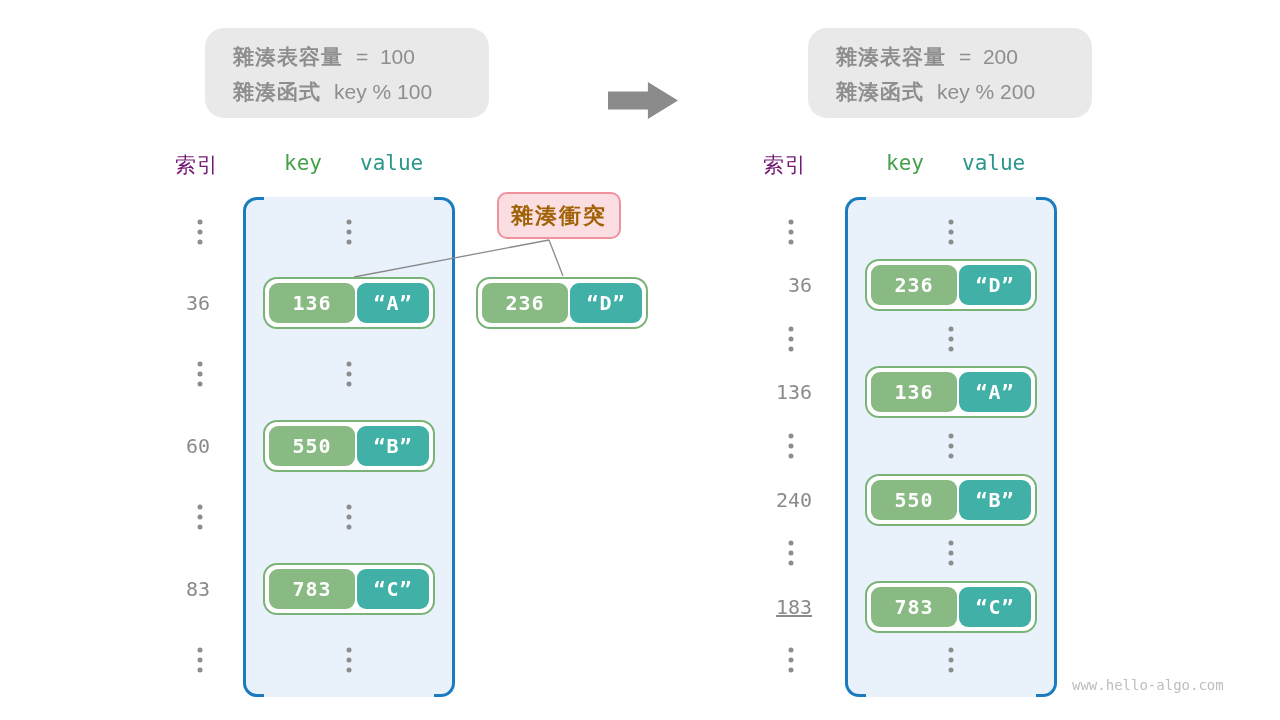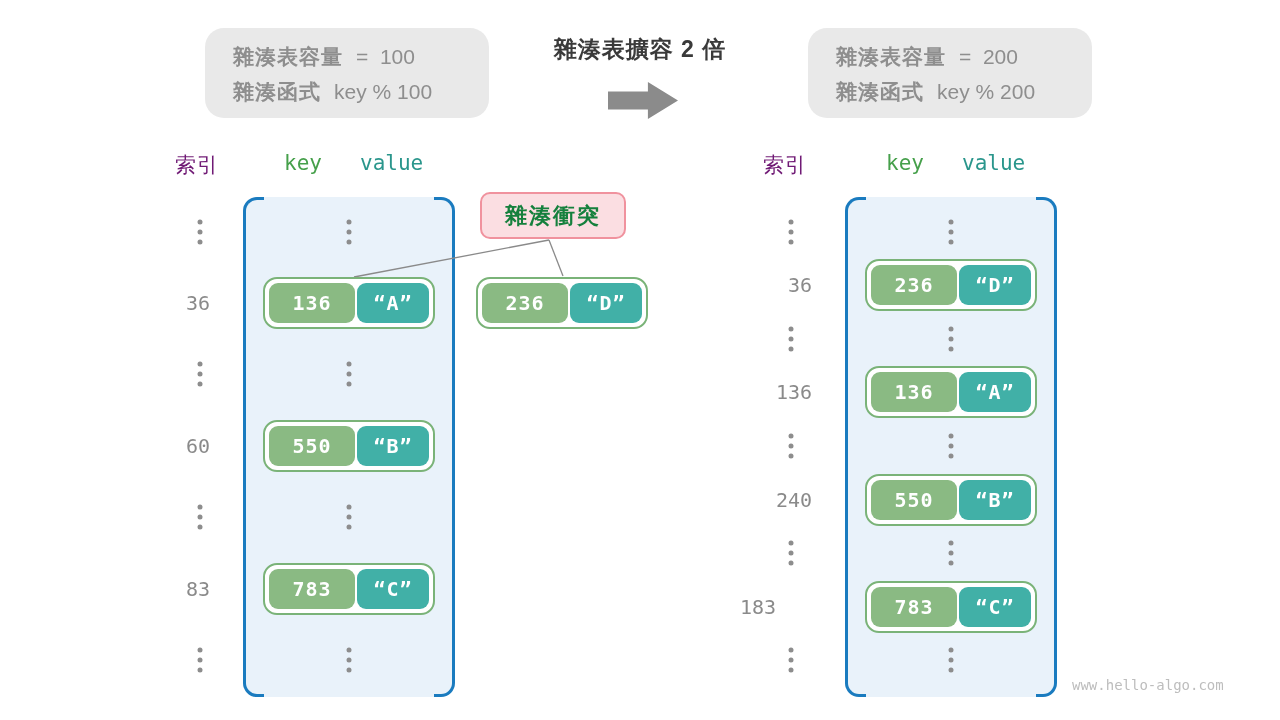--- a/index.html
+++ b/index.html
@@ -44,45 +44,44 @@
   
   .idx{position:absolute;width:52px;text-align:right;transform:translateY(-50%);
        font-family:"DejaVu Sans Mono",monospace;font-size:20px;color:#8a8a8a;}
 
   
   .dots{position:absolute;display:flex;flex-direction:column;gap:5px;align-items:center;
         transform:translate(-50%,-50%);}
   .dots i{width:5px;height:5px;border-radius:50%;background:#8d8d8d;display:block;}
 
   
-  .collision{position:absolute;left:480px;top:192px;width:146px;height:47px;background:#fbdee2;
+  .collision{position:absolute;left:497px;top:192px;width:124px;height:47px;background:#fbdee2;
              border:2px solid #f0929e;border-radius:10px;box-sizing:border-box;
              display:flex;align-items:center;justify-content:center;
-             font-weight:bold;font-size:22px;color:#15803d;letter-spacing:2px;}
+             font-weight:bold;font-size:22px;color:#a16207;letter-spacing:2px;}
 
   .connectors{position:absolute;left:0;top:0;pointer-events:none;}
 
   .watermark{position:absolute;left:1072px;top:677px;font-family:"DejaVu Sans Mono",monospace;
              font-size:14px;color:#bdbdbd;}
 </style>
 </head>
 <body>
 
 <div class="canvas">
 
   <div class="info-box" style="left:205px;top:28px;">
     <div class="info-line">
       <span class="info-label">雜湊表容量</span><span class="info-code">=  100</span>
     </div>
     <div class="info-line">
       <span class="info-label">雜湊函式</span><span class="info-code">key % 100</span>
     </div>
   </div>
 
-  <div class="title">雜湊表擴容 2 倍</div>
   <div class="arrow"></div>
 
   <div class="info-box" style="left:808px;top:28px;">
     <div class="info-line">
       <span class="info-label">雜湊表容量</span><span class="info-code">=  200</span>
     </div>
     <div class="info-line">
       <span class="info-label">雜湊函式</span><span class="info-code">key % 200</span>
     </div>
   </div>
@@ -226,21 +225,21 @@
       <i></i>
       <i></i>
       <i></i>
     </div>
   <div class="dots" style="left:951px;top:553px;">
       <i></i>
       <i></i>
       <i></i>
     </div>
 
-  <span class="idx" style="left:724px;top:607px;">183</span>
+  <span class="idx" style="left:760px;top:607px;text-decoration:underline;">183</span>
   <div class="pair" style="left:865px;top:581px;">
     <div class="cell key">783</div>
     <div class="cell val">“C”</div>
   </div>
 
   <div class="dots" style="left:791px;top:660px;">
       <i></i>
       <i></i>
       <i></i>
     </div>

